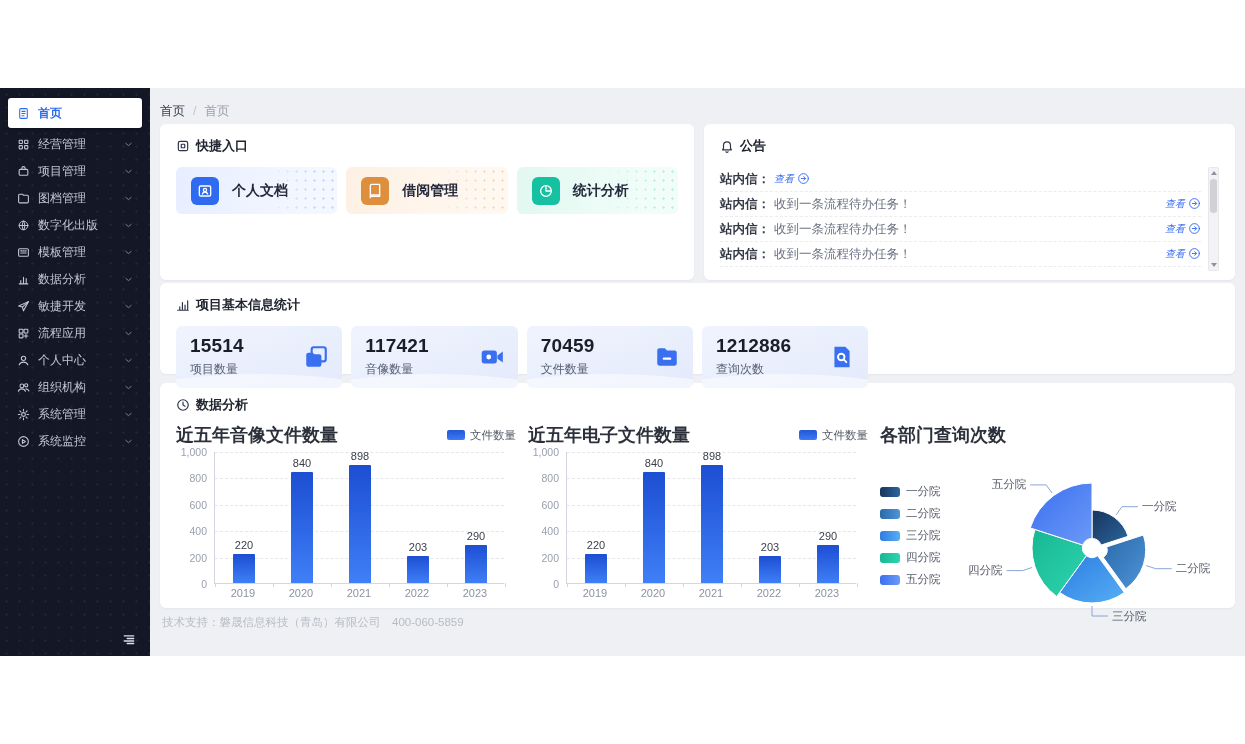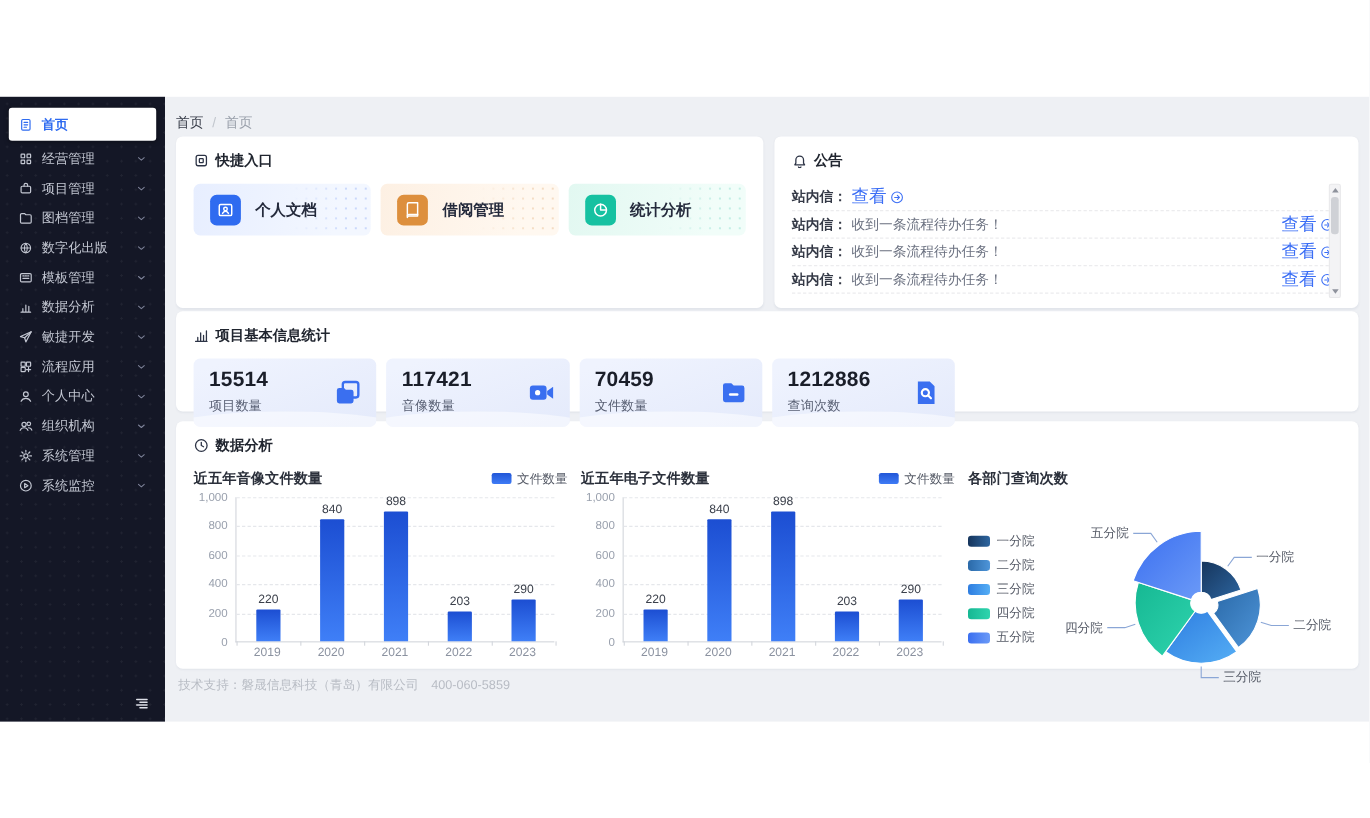--- a/index.html
+++ b/index.html
@@ -38,25 +38,25 @@
   .qcard::after { content:''; position:absolute; right:0; top:0; bottom:0; width:45%;
     background-image:radial-gradient(var(--dot) 1px, transparent 1.3px); background-size:9px 9px;
     -webkit-mask-image:linear-gradient(to left,#000 30%,transparent); mask-image:linear-gradient(to left,#000 30%,transparent); }
   .q-blue  { background:linear-gradient(100deg,#e7eeff 0%,#f3f7ff 80%); --dot:rgba(60,110,240,.22); }
   .q-orange{ background:linear-gradient(100deg,#fdf0e3 0%,#fff8f0 80%); --dot:rgba(215,140,60,.25); }
   .q-teal  { background:linear-gradient(100deg,#e2f8f1 0%,#f1fdf9 80%); --dot:rgba(25,190,160,.22); }
   .qicon { width:28px; height:28px; border-radius:6px; display:flex; align-items:center; justify-content:center; color:#fff; flex:none; }
   .qicon svg { width:16px; height:16px; }
 
   
-  .notice-wrap { position:relative; padding-right:6px; }
+  .notice-wrap { position:relative; padding-right:18px; }
   .notice-row { display:flex; align-items:center; height:25px; border-bottom:1px dashed #ececee; font-size:12.5px; }
   .notice-prefix { font-weight:bold; color:#343946; margin-right:4px; flex:none; }
   .notice-text { color:#6b7180; flex:1; overflow:hidden; white-space:nowrap; }
-  .view-link { color:#3b6ef5; display:flex; align-items:center; gap:3px; font-size:16px; cursor:pointer; flex:none; }
+  .view-link { color:#3b6ef5; display:flex; align-items:flex-start; gap:3px; font-size:10px; cursor:pointer; flex:none;font-style:italic; }
   .vicon { width:13px; height:13px; display:inline-flex; }
   .scrollbar { position:absolute; right:0; top:0; height:104px; width:11px; background:#f3f3f5; border:1px solid #e8e8ea; border-radius:2px; }
   .sb-up, .sb-down { position:absolute; left:0; right:0; height:10px; display:flex; align-items:center; justify-content:center; }
   .sb-up { top:0; } .sb-down { bottom:0; }
   .sb-up::after { content:''; border-left:3px solid transparent; border-right:3px solid transparent; border-bottom:4px solid #8e929c; }
   .sb-down::after { content:''; border-left:3px solid transparent; border-right:3px solid transparent; border-top:4px solid #8e929c; }
   .sb-thumb { position:absolute; left:1px; top:11px; width:7px; height:34px; background:#cfd1d6; border-radius:3px; }
 
   
   .stats { height:91px; margin-bottom:9px; flex:none; }
@@ -67,21 +67,21 @@
     background:rgba(255,255,255,.5); border-radius:50%; }
   .stat-value { font-size:19px; font-weight:bold; color:#1a1e29; letter-spacing:.2px; position:relative; z-index:1; }
   .stat-label { font-size:12px; color:#596074; margin-top:4px; position:relative; z-index:1; }
   .stat-icon { position:absolute; right:13px; top:50%; transform:translateY(-50%); width:26px; height:26px; color:#3a6ff0; z-index:1; }
 
   
   .analysis { height:225px; flex:none; }
   .charts { display:flex; gap:12px; }
   .chart { width:340px; flex:none; }
   .chart-head { display:flex; justify-content:space-between; align-items:center; margin-bottom:8px; height:18px; }
-  .chart-title { font-size:13px; font-weight:bold; color:#2b303b; }
+  .chart-title { font-size:18px; font-weight:bold; color:#2b303b; }
   .legend { display:flex; align-items:center; gap:5px; font-size:11.5px; color:#555a66; cursor:pointer; }
   .chip { width:18px; height:10px; border-radius:2px; background:linear-gradient(180deg,#2257d8,#3e7bf5); }
   .plot-wrap { display:flex; }
   .yaxis { width:38px; position:relative; height:132px; flex:none; }
   .ylabel { position:absolute; right:7px; font-size:10.5px; color:#99a0ad; transform:translateY(-50%); white-space:nowrap; }
   .plot { position:relative; height:132px; border-left:1px solid #d3d6dc; border-bottom:1px solid #d3d6dc; }
   .gridline { position:absolute; left:0; right:0; border-top:1px dashed #e5e7eb; }
   .xtick { position:absolute; bottom:-4px; width:1px; height:4px; background:#d3d6dc; }
   .bar { position:absolute; bottom:0; width:22px; background:linear-gradient(180deg,#1c4ed2,#3f7ff7); border-radius:1px 1px 0 0; cursor:pointer; }
   .bar-label { position:absolute; font-size:11px; color:#3b404b; text-align:center; width:60px; }

